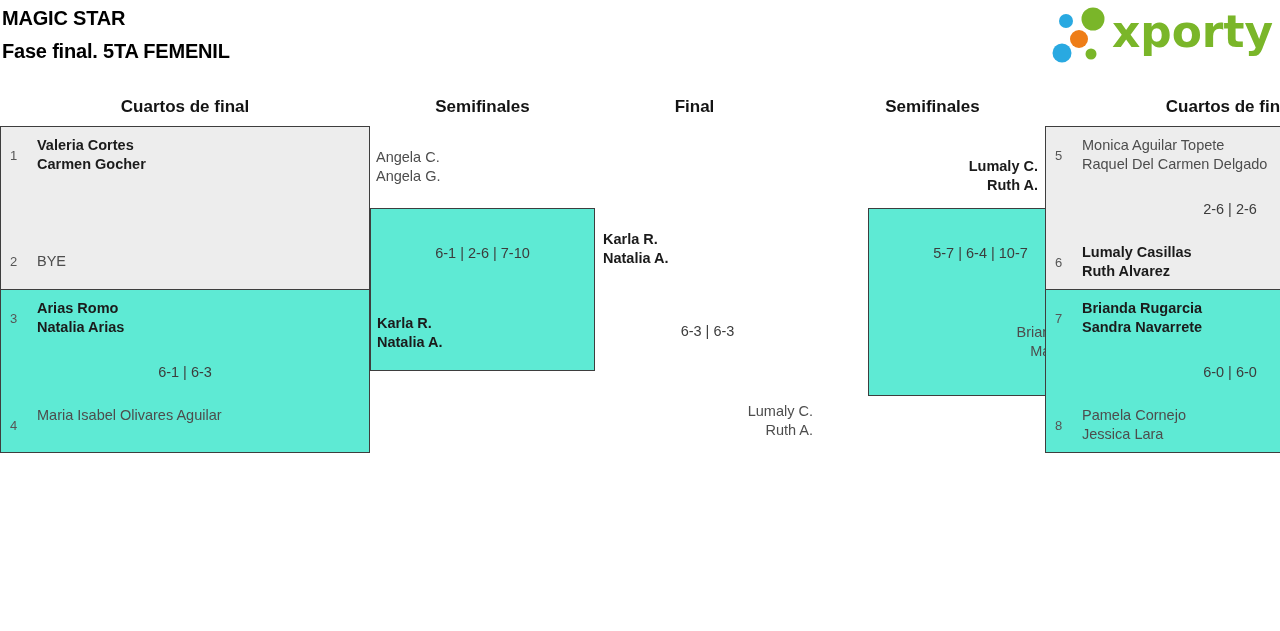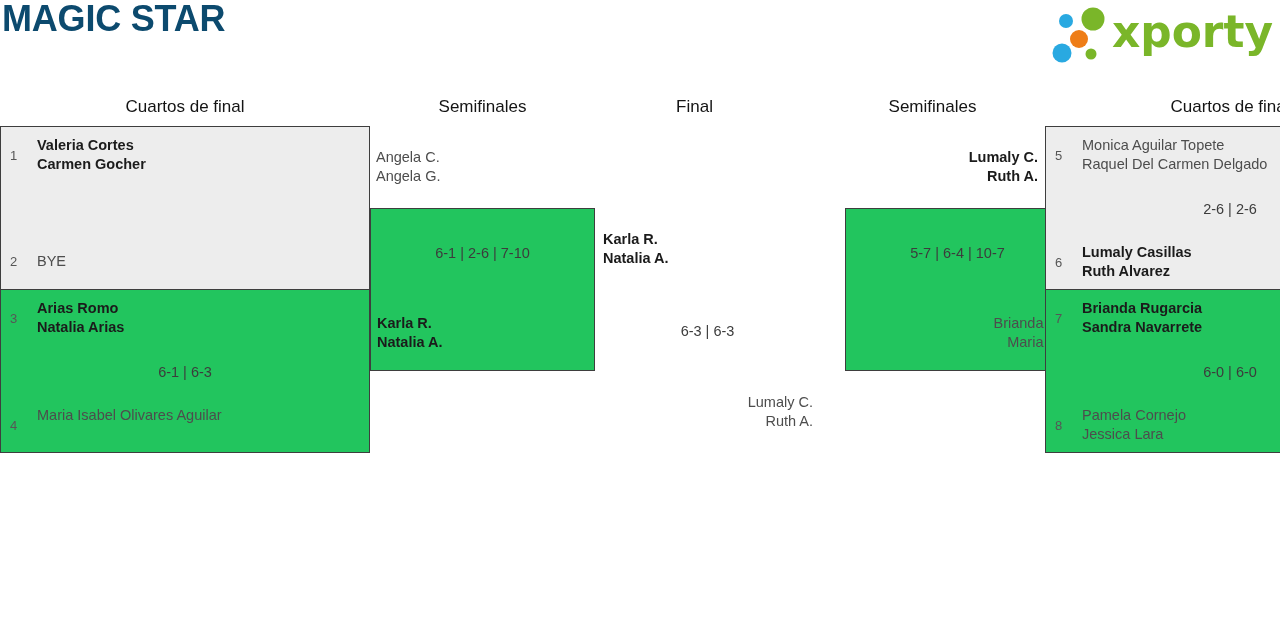--- a/index.html
+++ b/index.html
@@ -1,41 +1,42 @@
 <!DOCTYPE html>
 <html><head>
 <meta charset="utf-8">
 <style>
   html,body { margin:0; padding:0; background:#fff; }
   .page {
     position:relative; width:1280px; height:631px; overflow:hidden;
     background:#ffffff; font-family:"Liberation Sans", sans-serif;
   }
   .title-block { position:absolute; left:2px; top:2px; }
-  .title-line { font-size:36px; line-height:33px; font-weight:700; color:#0c4a6e; white-space:nowrap; letter-spacing:-0.2px; }
+  .title-line { font-size:20px; line-height:33px; font-weight:700; color:#000000; white-space:nowrap; letter-spacing:-0.2px; }
   .logo { position:absolute; left:1046px; top:4px; }
-  .col-header { position:absolute; top:97px; height:20px; font-size:17px; font-weight:400; color:#141414; text-align:center; white-space:nowrap; }
-  .box { position:absolute; box-sizing:border-box; border:1px solid #3e3e3e; background:#22c55e; }
+  .col-header { position:absolute; top:97px; height:20px; font-size:17px; font-weight:700; color:#141414; text-align:center; white-space:nowrap; }
+  .box { position:absolute; box-sizing:border-box; border:1px solid #3e3e3e; background:#5eead4; }
   .box.gray { background:#ededed; }
   .team { position:absolute; left:0; right:0; white-space:nowrap; }
   .seed { position:absolute; left:9px; top:0; height:100%; display:flex; align-items:center; font-size:13px; color:#565656; font-weight:400; }
   .names { margin-left:36px; font-size:14.5px; line-height:19px; }
   .w { font-weight:700; color:#1b1b1b; }
   .l { font-weight:400; color:#4d4d4d; }
   .score { position:absolute; left:0; right:0; text-align:center; font-size:14.5px; line-height:19px; color:#3c3c3c; white-space:nowrap; }
   .flabel { position:absolute; font-size:14.5px; line-height:19px; white-space:nowrap; }
-  .ta-r { text-align:right; }
+  .ta-r { text-align:right;margin-top:9px; }
 </style>
 </head>
 <body>
 
 <div class="page">
 
   <div class="title-block">
     <div class="title-line">MAGIC STAR</div>
+    <div class="title-line">Fase final. 5TA FEMENIL</div>
   </div>
 
   <svg class="logo" width="234" height="62" viewBox="0 0 234 62">
     <circle cx="20" cy="17" r="7" fill="#29a9e1"></circle>
     <circle cx="47" cy="15" r="11.5" fill="#7ab629"></circle>
     <circle cx="33" cy="35" r="9" fill="#ee7d17"></circle>
     <circle cx="16" cy="49" r="9.5" fill="#29a9e1"></circle>
     <circle cx="45" cy="50" r="5.5" fill="#7ab629"></circle>
     <text x="66" y="43" font-size="44" font-weight="800" textLength="161" lengthAdjust="spacingAndGlyphs" font-family="DejaVu Sans, sans-serif" fill="#7ab629">xporty</text>
   </svg>
@@ -98,21 +99,21 @@
   <div class="score" style="left:595px;width:225px;right:auto;top:322px">6-3 | 6-3</div>
   <div class="flabel l ta-r" style="right:467px;top:393px">
     <div>Lumaly C.</div>
     <div>Ruth A.</div>
   </div>
 
   <div class="flabel w ta-r" style="right:242px;top:148px">
     <div>Lumaly C.</div>
     <div>Ruth A.</div>
   </div>
-  <div class="box" style="left:845px;top:208px;width:225px;height:163px">
+  <div class="box" style="left:868px;top:208px;width:225px;height:188px">
     <div class="score" style="top:35px">5-7 | 6-4 | 10-7</div>
     <div class="flabel l ta-r" style="right:7px;top:105px">
       <div>Brianda R.</div>
       <div>Maria N.</div>
     </div>
   </div>
 
   <div class="box gray" style="left:1045px;top:126px;width:370px;height:164px">
     <div class="team" style="top:9px;height:38px">
       <span class="seed">5</span>

